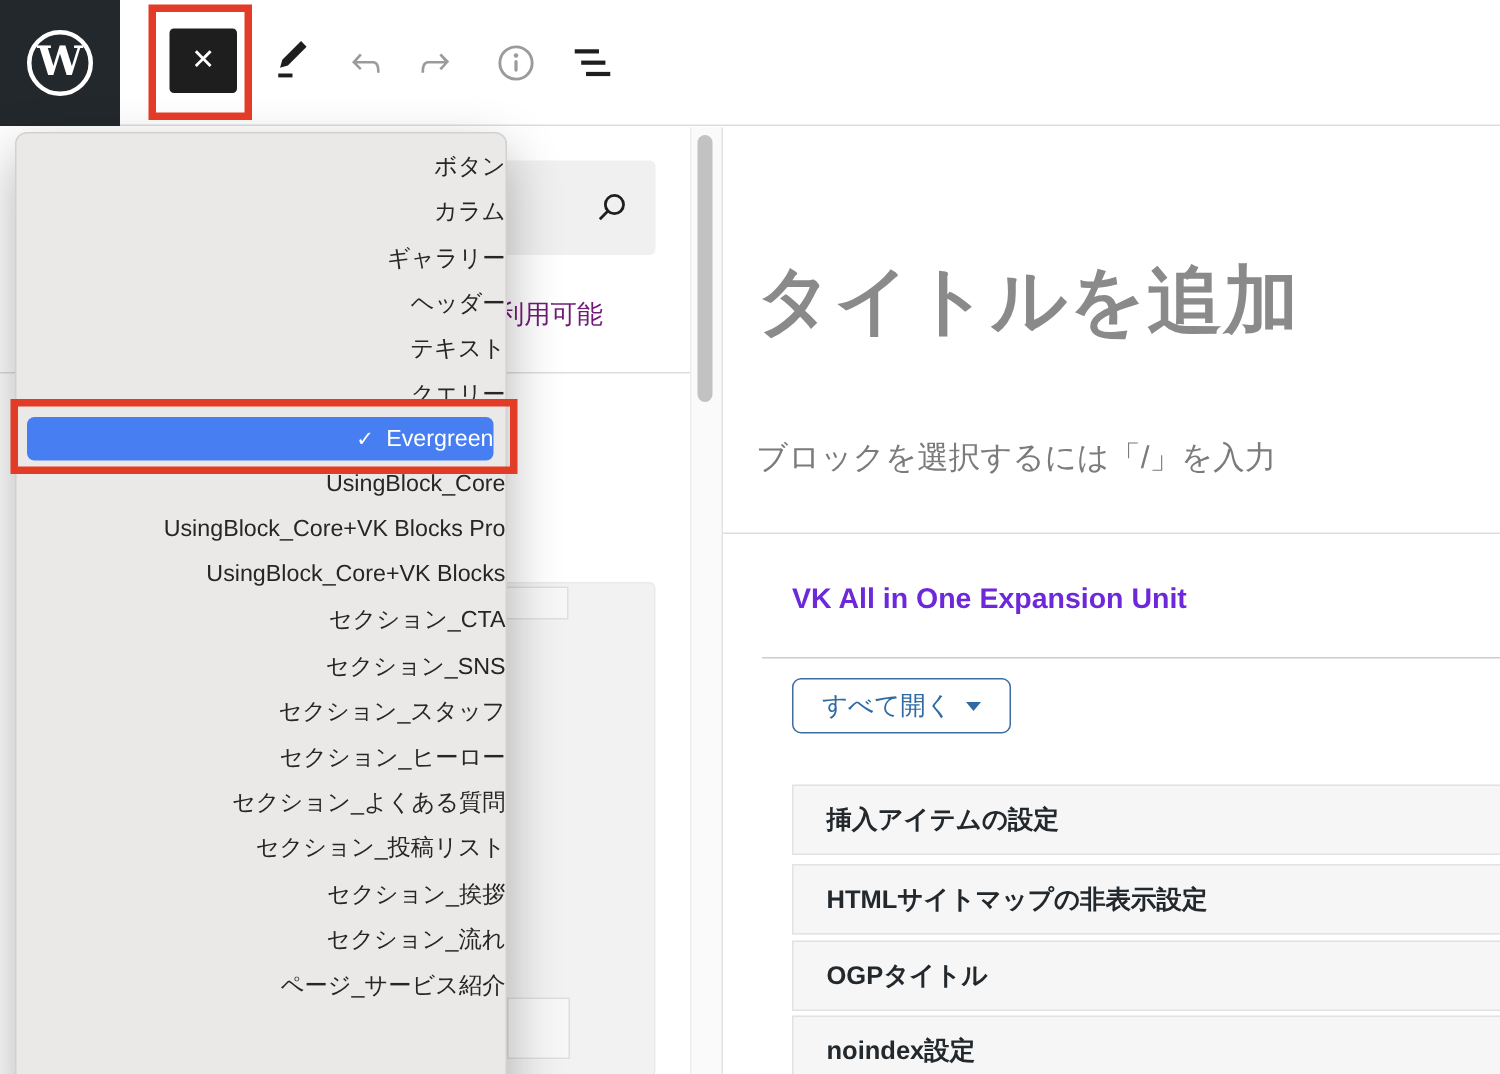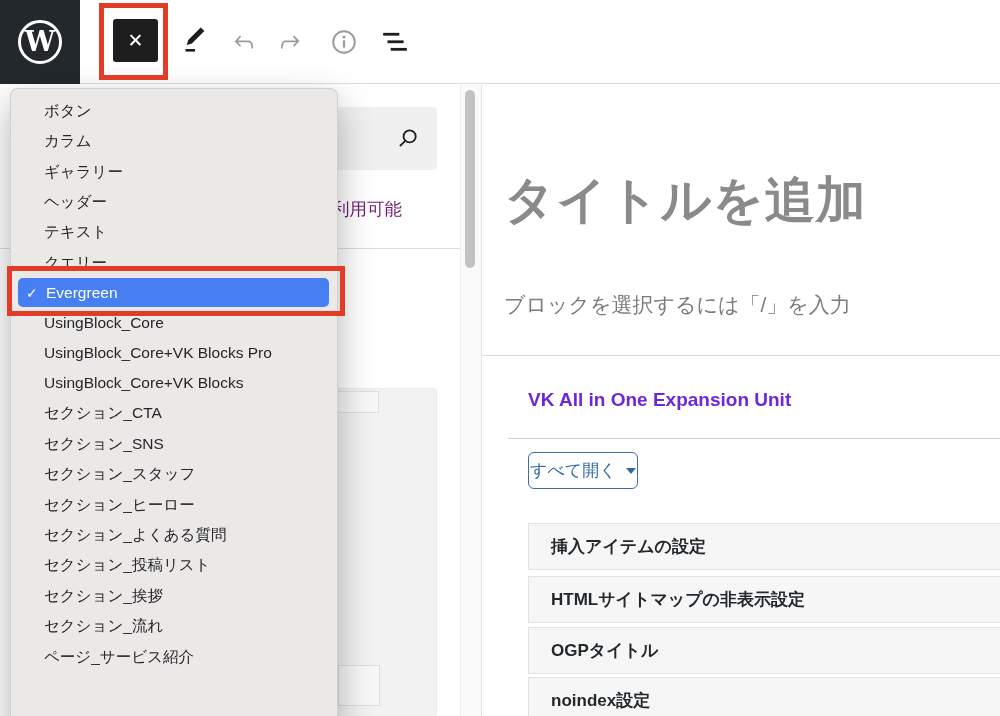--- a/index.html
+++ b/index.html
@@ -33,33 +33,33 @@
   .panel-divider{position:absolute;left:0;top:163px;width:460px;height:1px;background:#ddd;}
   .pattern-card{position:absolute;left:20px;top:303px;width:417px;height:330px;background:#f3f2f2;border:1px solid #ebeaea;border-radius:4px;}
   .wire-box{position:absolute;border:1px solid #e0dddd;background:#f8f7f7;}
   .wire-a{left:316px;top:2px;width:42px;height:22px;}
   .wire-b{left:317px;top:276px;width:42px;height:41px;}
   .scroll-track{position:absolute;left:460px;top:0;width:22px;height:631px;background:#fafafa;border-left:1px solid #eee;border-right:1px solid #e3e3e3;}
   .scroll-thumb{position:absolute;left:4px;top:5px;width:10px;height:178px;background:#c2c2c2;border-radius:5px;}
 
   
   .dropdown{position:absolute;left:10px;top:88px;width:328px;height:650px;background:#ebe8e8;border:1px solid rgba(0,0,0,.10);border-bottom:none;border-radius:8px 8px 0 0;box-shadow:0 14px 36px rgba(0,0,0,.30);z-index:20;padding-top:7px;overflow:hidden;}
-  .menu-item{height:30.42px;display:flex;align-items:center;padding-left:33px;font-size:15.5px;color:#262626;white-space:nowrap;}
+  .menu-item{height:30.42px;display:flex;align-items:center;padding-left:33px;font-size:15.5px;color:#262626;white-space:nowrap;justify-content:flex-end;}
   .menu-item .check{display:none;}
   .menu-item.selected{margin:0 8px 0 7px;padding-left:8px;background:var(--sel-blue);color:#fff;border-radius:5px;height:29px;}
   .menu-item.selected .check{display:inline-block;width:20px;font-size:14px;}
 
   
   .editor{position:absolute;left:482px;top:85px;width:518px;height:631px;background:#fff;}
   .post-title{position:absolute;left:22px;top:82px;font-size:50px;font-weight:bold;color:#8a8a8a;white-space:nowrap;letter-spacing:1px;text-align:right;}
   .block-prompt{position:absolute;left:22px;top:206px;font-size:21px;color:#7b7b7b;white-space:nowrap;}
   .meta-sep{position:absolute;left:0;top:270px;width:518px;height:1px;background:#ddd;}
   .vk-title{position:absolute;left:46px;top:304px;font-size:19px;font-weight:bold;color:#6d28d9;white-space:nowrap;}
   .vk-hr{position:absolute;left:26px;top:353px;width:492px;height:1px;background:#ccc;}
-  .open-all{position:absolute;left:46px;top:367px;height:37px;padding:0 1px;background:#fff;border:1.5px solid #3d6da1;border-radius:6px;color:var(--accent-blue);font-size:17px;display:flex;align-items:center;gap:9px;white-space:nowrap;}
+  .open-all{position:absolute;left:46px;top:367px;height:37px;padding:0 19px;background:#fff;border:1.5px solid #3d6da1;border-radius:6px;color:var(--accent-blue);font-size:17px;display:flex;align-items:center;gap:9px;white-space:nowrap;}
   .caret{width:0;height:0;border-left:5.5px solid transparent;border-right:5.5px solid transparent;border-top:6.5px solid var(--accent-blue);}
   .acc-row{position:absolute;left:46px;width:478px;height:47px;background:#f6f6f6;border:1px solid #e2e2e2;display:flex;align-items:center;padding-left:22px;font-size:17px;font-weight:bold;color:#23282d;white-space:nowrap;}
 </style>
 </head>
 <body>
 
 <div class="stage">
 
   <div class="header">
     <div class="wp-tile">

